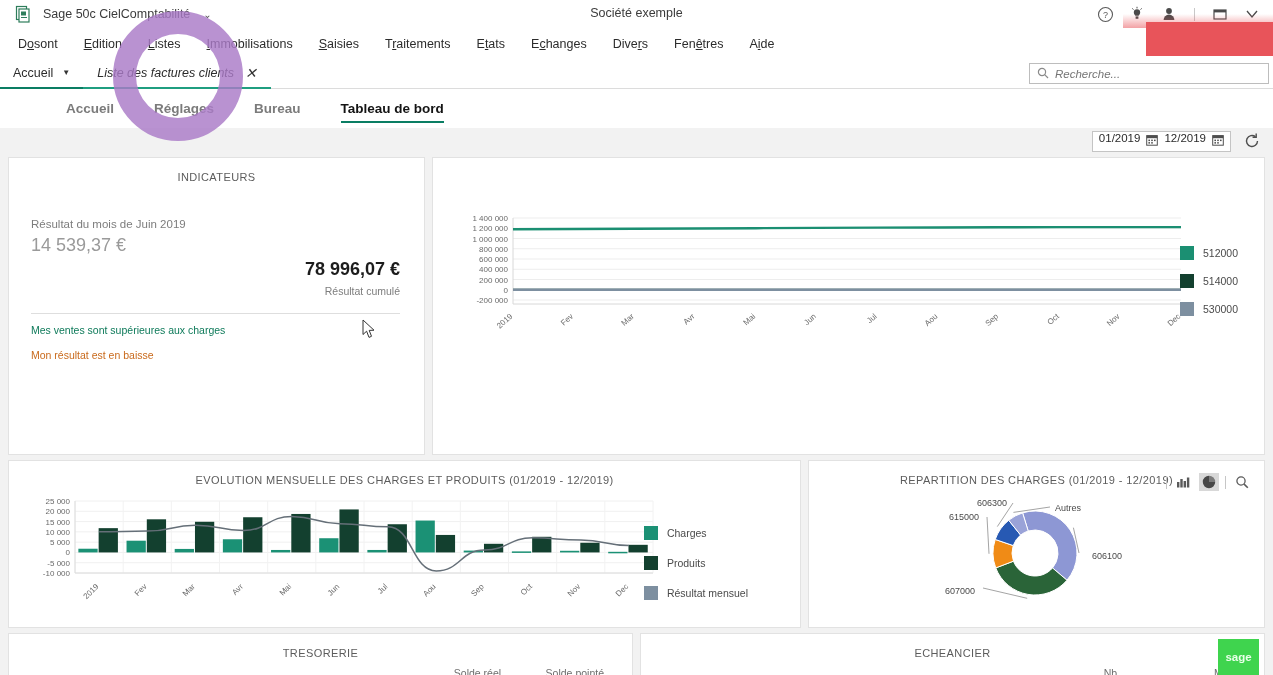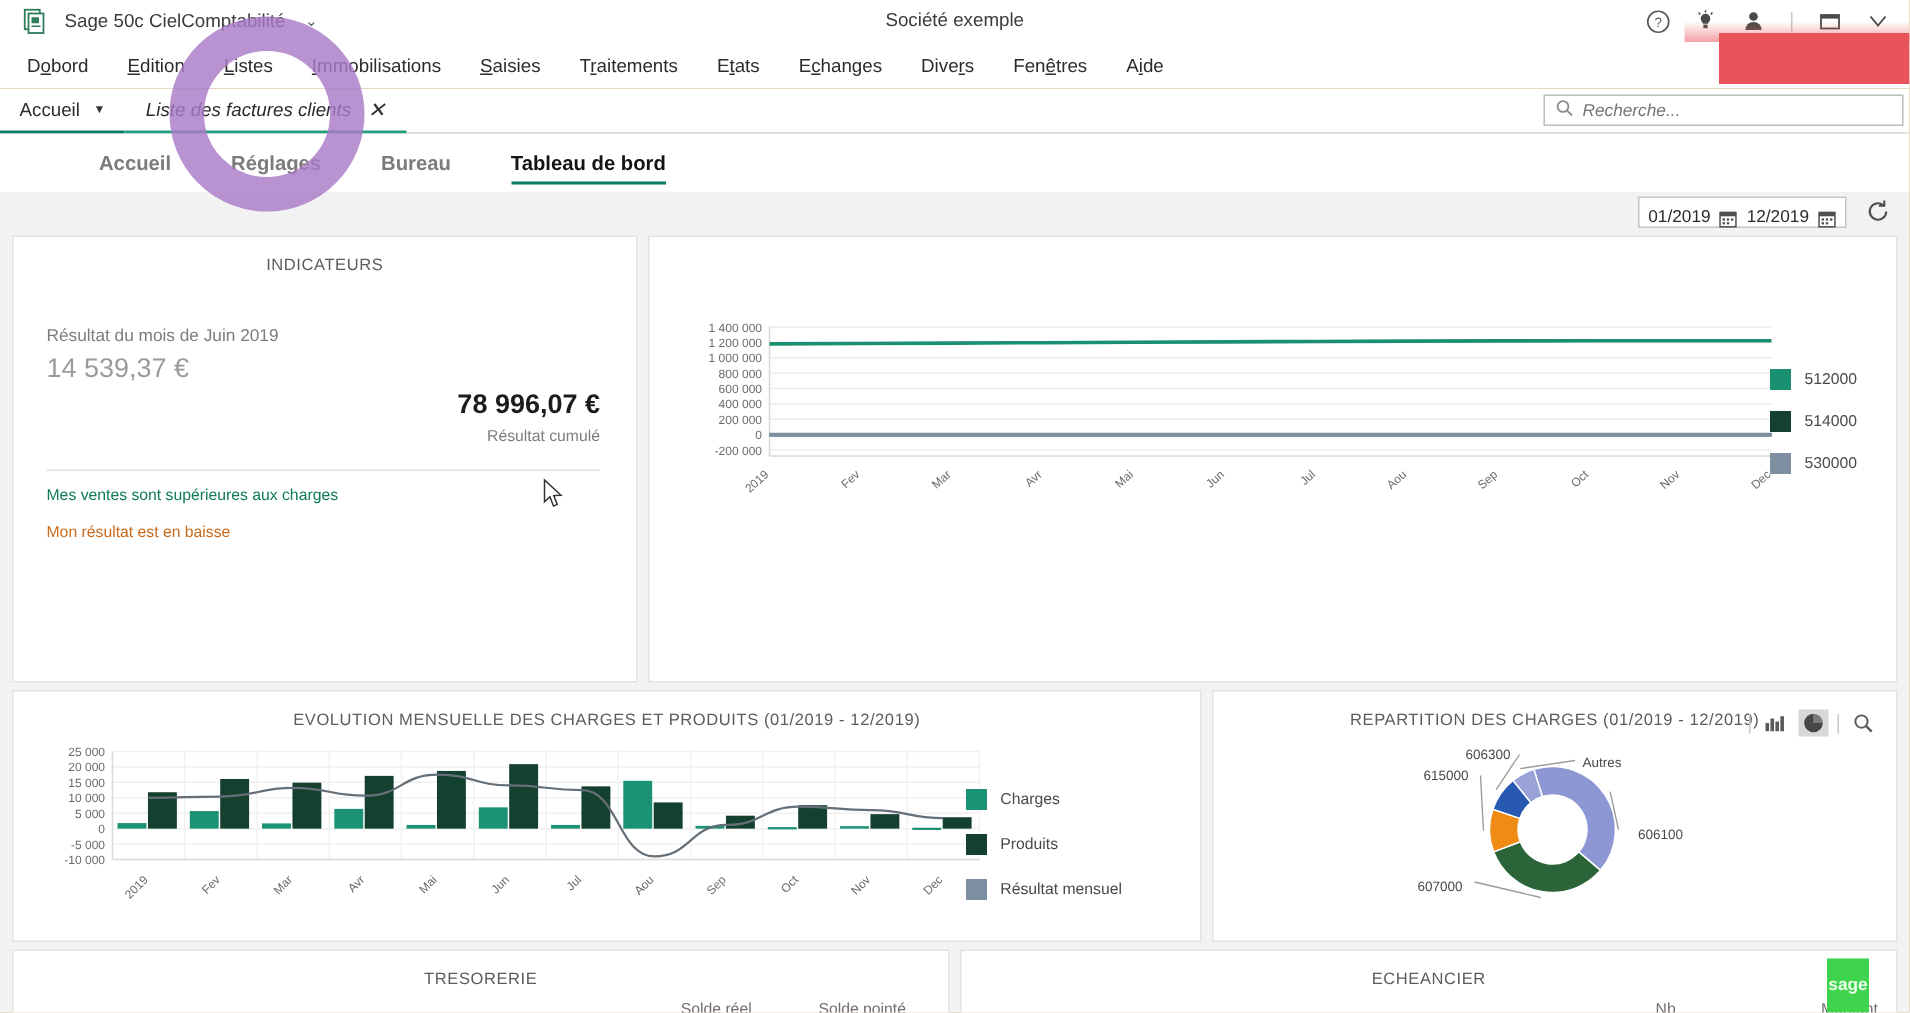--- a/index.html
+++ b/index.html
@@ -2,21 +2,21 @@
 <html><head>
 <meta charset="utf-8">
 <style>
   * { box-sizing: border-box; margin: 0; padding: 0; }
   html, body {
     width: 1273px; height: 675px;
     font-family: "Liberation Sans", sans-serif;
     background: #ffffff;
     overflow: hidden;
   }
-  #app { position: relative; width: 1273px; height: 675px; background:#a16207; }
+  #app { position: relative; width: 1273px; height: 675px; background:#ef4444; }
 
   
   .titlebar {
     position:absolute; left:0; top:0; width:1273px; height:28px;
     background:#ffffff; display:flex; align-items:center;
   }
   .app-logo { margin-left:14px; width:18px; height:18px; }
   .app-name { margin-left:11px; font-size:12.5px; color:#3b3b3b; }
   .module-name { font-size:12.5px; color:#3b3b3b; }
   .module-caret { margin-left:13px; font-size:10px; color:#555; }
@@ -69,21 +69,21 @@
   .secnav-item.active { color:#141414; }
   .secnav-item.active::after {
     content:""; position:absolute; left:0; right:0; bottom:5px; height:2px; background:#0a7d63;
   }
 
   
   .canvas { position:absolute; left:0; top:128px; width:1273px; height:547px; background:#f2f2f2; }
 
   .daterow { position:absolute; right:10px; top:2px; display:flex; align-items:center; gap:10px; }
   .daterange {
-    display:flex; align-items:flex-end; background:#fff; border:1px solid #c4c4c4;
+    display:flex; align-items:flex-start; background:#fff; border:1px solid #c4c4c4;
     height:21px; padding:0 6px; gap:6px;
   }
   .dr-val { font-size:11.5px; color:#2a2a2a; }
   .cal-ico { width:12px; height:12px; }
   .refresh-btn { width:22px; height:22px; display:flex; align-items:center; justify-content:center; color:#4e4e4e; }
 
   .card { position:absolute; background:#ffffff; border:1px solid #e2e2e2; }
   .card-title {
     text-align:center; font-size:11px; color:#5c5c5c; letter-spacing:.4px; padding-top:13px;
   }
@@ -137,21 +137,21 @@
     position:absolute; right:0; top:22px; width:127px; height:34px;
     background:#e8545a; pointer-events:none;
   }
   .red-smear {
     position:absolute; right:0; top:14px; width:150px; height:14px;
     background:linear-gradient(180deg, rgba(232,84,90,0) 0%, rgba(232,84,90,.55) 100%);
     pointer-events:none;
   }
   
   .sage-wm {
-    position:absolute; left:1218px; top:639px; width:28px; height:36px;
+    position:absolute; left:1218px; top:639px; width:41px; height:36px;
     background:#3fd44e; display:flex; align-items:center; justify-content:center;
     font-size:11.5px; color:#e9ffe9; font-weight:bold; pointer-events:none;
   }
   
   .cursor { position:absolute; left:362px; top:319px; pointer-events:none; }
 
   .axlbl { font-size:8px; fill:#6a6a6a; font-family:"Liberation Sans", sans-serif; }
   .ticklbl { font-size:8px; fill:#6a6a6a; font-family:"Liberation Sans", sans-serif; }
   .donutlbl { font-size:9px; fill:#4a4a4a; font-family:"Liberation Sans", sans-serif; }
 </style>
@@ -203,21 +203,21 @@
       </span>
       <span class="tb-icon">
         <svg width="18" height="18" viewBox="0 0 18 18">
           <path d="M4 6 L9 12 L14 6" fill="none" stroke="#4a4a4a" stroke-width="1.3"></path>
         </svg>
       </span>
     </div>
   </div>
 
   <div class="menubar">
-    <span class="menu-item"><span>D</span><u>o</u><span>bord</span></span>
+    <span class="menu-item"><span>D</span><u>o</u><span>sont</span></span>
     <span class="menu-item"><span></span><u>E</u><span>dition</span></span>
     <span class="menu-item"><span></span><u>L</u><span>istes</span></span>
     <span class="menu-item"><span></span><u>I</u><span>mmobilisations</span></span>
     <span class="menu-item"><span></span><u>S</u><span>aisies</span></span>
     <span class="menu-item"><span>T</span><u>r</u><span>aitements</span></span>
     <span class="menu-item"><span>E</span><u>t</u><span>ats</span></span>
     <span class="menu-item"><span>E</span><u>c</u><span>hanges</span></span>
     <span class="menu-item"><span>Dive</span><u>r</u><span>s</span></span>
     <span class="menu-item"><span>Fen</span><u>ê</u><span>tres</span></span>
     <span class="menu-item"><span>A</span><u>i</u><span>de</span></span>

